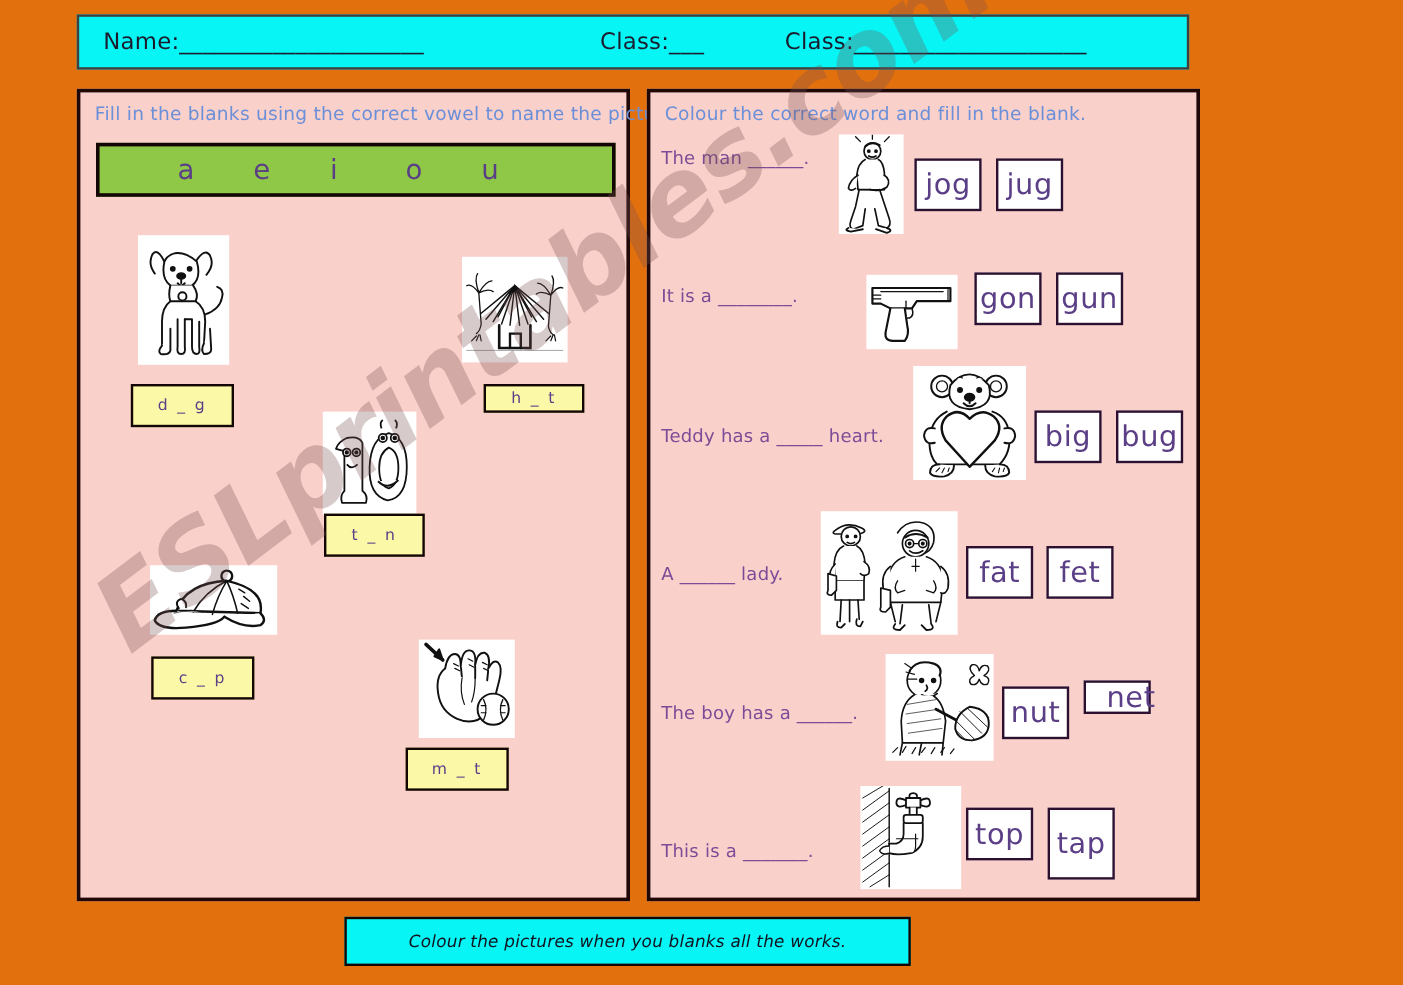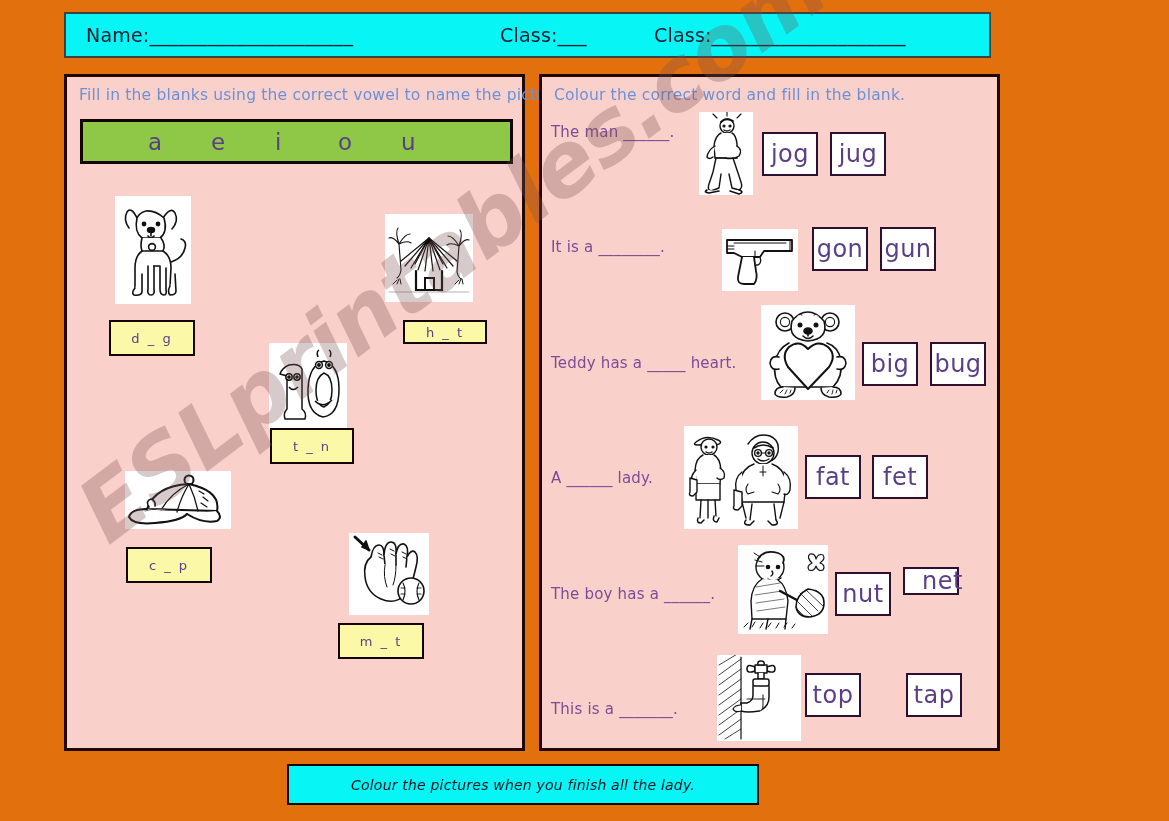--- a/index.html
+++ b/index.html
@@ -437,22 +437,22 @@
       <rect x="36" y="24" width="16" height="7" rx="2"></rect>
       <path d="M36 31 L36 40 Q36 46 30 48 L24 48"></path>
       <path d="M52 31 L52 42 Q52 52 42 56 Q30 58 24 56"></path>
       <path d="M24 48 L24 56" stroke-width="1.2"></path>
       <path d="M42 56 Q46 56 46 50 L46 40" stroke-width="1"></path>
       <path d="M30 44 L48 44" stroke-width="0.9"></path>
       <path d="M24 50 Q18 50 16 54 Q18 58 24 56" stroke-width="1.2"></path>
     </svg>
   </div>
   <div class="wbox" style="left:263px; top:596px; width:56px; height:44px;">top</div>
-  <div class="wbox" style="left:331px; top:596px; width:56px; height:44px;margin-left:33px;">tap</div>
+  <div class="wbox" style="left:331px; top:596px; width:56px; height:60px;">tap</div>
 </div>
 
 <div id="footer-band">
-  <span id="footer-text">Colour the pictures when you finish all the lady.</span>
+  <span id="footer-text">Colour the pictures when you blanks all the works.</span>
 </div>
 
 <div id="watermark">
   <div id="watermark-text">ESLprintables.com</div>
 </div>
 
 </body></html>

